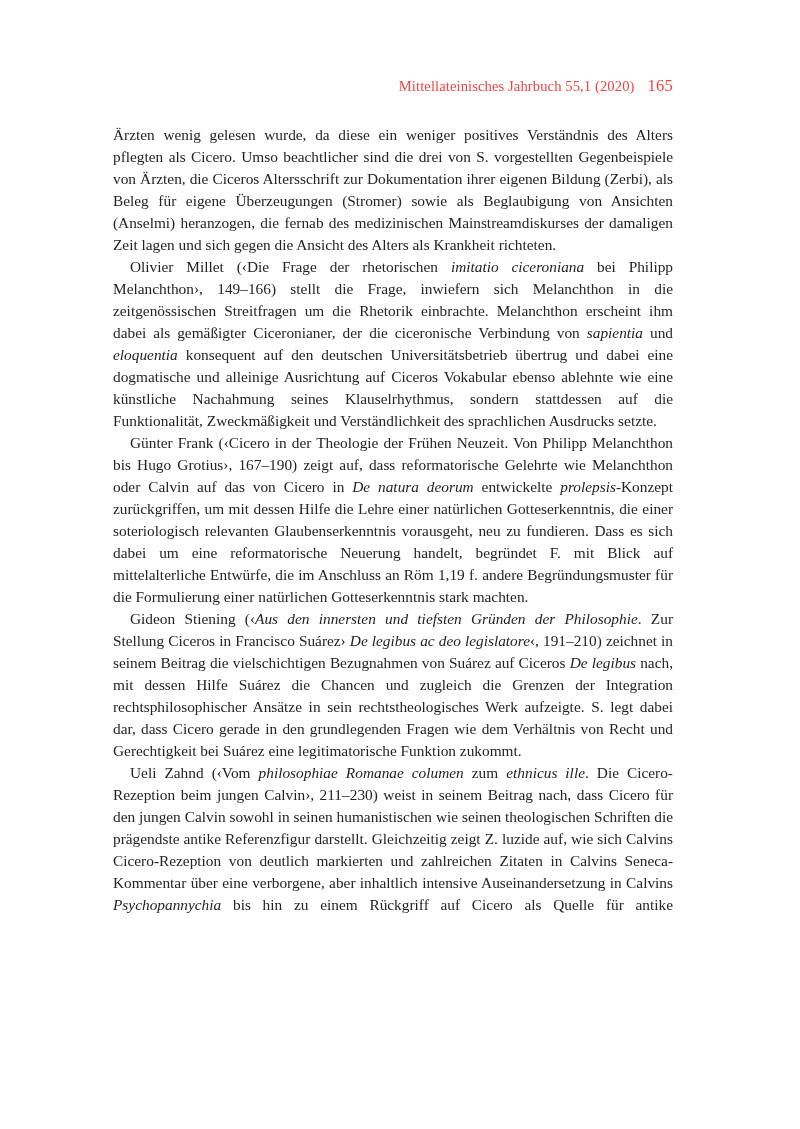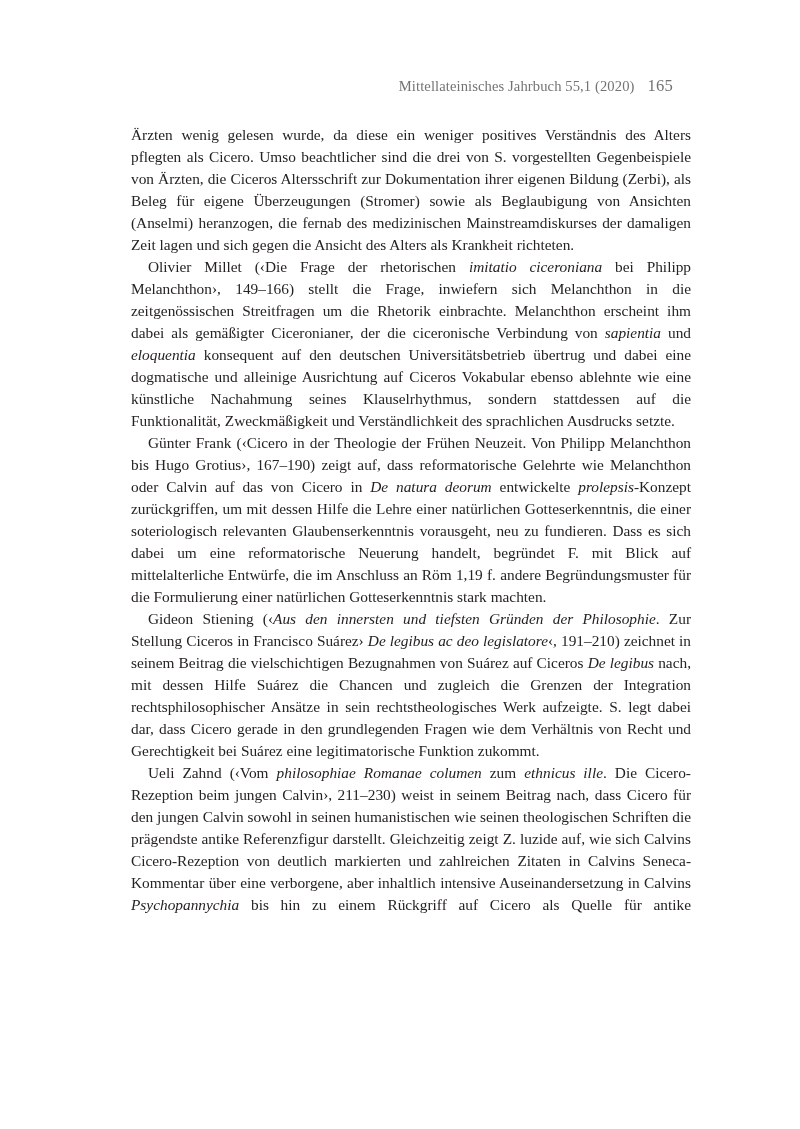--- a/index.html
+++ b/index.html
@@ -28,35 +28,35 @@
   
   .running-head {
     position: absolute;
     left: 113px;
     top: 76px;
     width: 560px;
     text-align: right;
     font-size: 14.6px;
     line-height: 20px;
     letter-spacing: 0.1px;
-    color: #737373;
+    color: #ef4444;
     white-space: nowrap;
   }
   .running-head .rh-title {
     font-size: 14.6px;
   }
   .running-head .rh-folio {
     font-size: 16.6px;
     margin-left: 13px;
     letter-spacing: 0.2px;
   }
   
   .textblock {
     position: absolute;
-    left: 131px;
+    left: 113px;
     top: 124px;
     width: 560px;
     font-size: 15.35px;
     line-height: 22.0px;
     text-align: justify;
     text-justify: inter-word;
     color: #262224;
     hyphens: manual;
     -webkit-hyphens: manual;
   }

